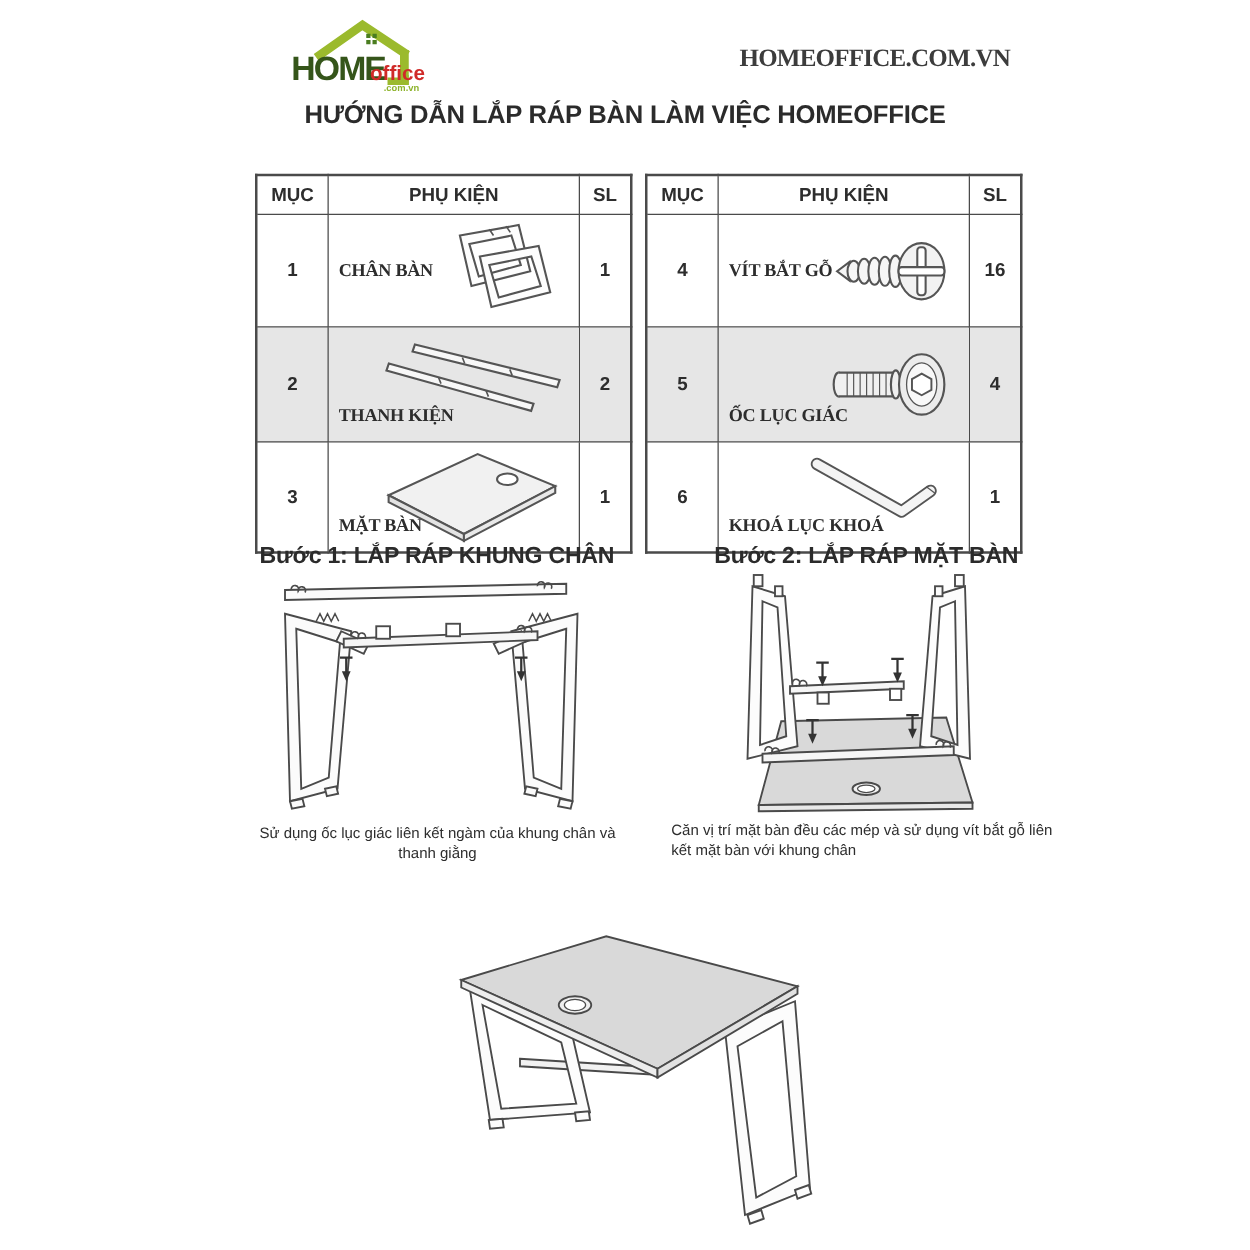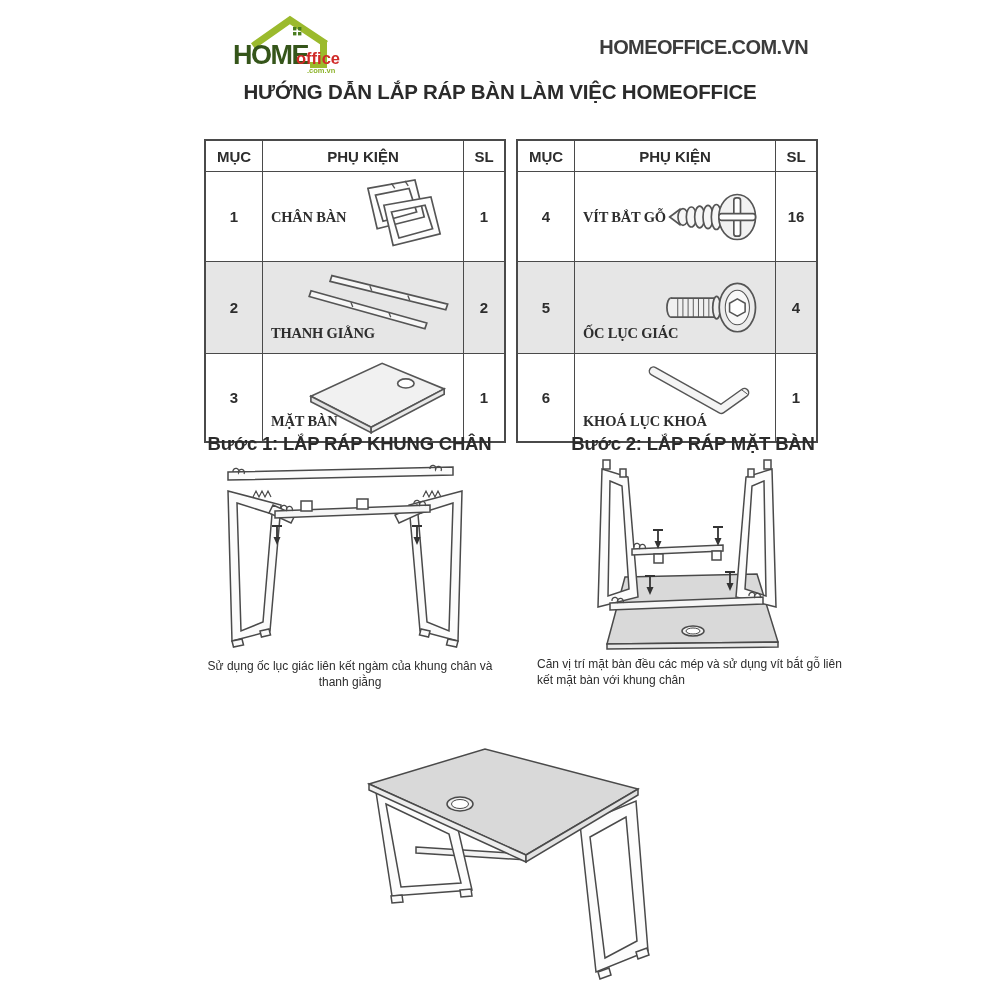--- a/index.html
+++ b/index.html
@@ -2,21 +2,21 @@
 <html><head>
 <meta charset="utf-8">
 <style>
   html,body{margin:0;padding:0;background:#ffffff;}
   .page{position:relative;width:1000px;height:1000px;background:#fff;overflow:hidden;
         font-family:"Liberation Sans","DejaVu Sans",sans-serif;color:#2d2d2d;}
   .abs{position:absolute;}
 
   
   .logo{left:206px;top:10px;width:130px;height:66px;margin-left:27px;}
-  .site{right:192px;top:36px;font-size:20px;font-weight:700;color:#3c3c3c;letter-spacing:-0.6px;}
+  .site{right:192px;top:36px;font-size:20px;font-weight:700;color:#3c3c3c;letter-spacing:-0.6px;font-family:Liberation Serif, serif;}
   .title{left:0;right:0;top:80px;text-align:center;font-size:20.5px;font-weight:700;color:#2b2b2b;letter-spacing:-0.2px;}
 
   
   .tables{left:204px;top:117px;display:flex;gap:10px;margin-top:22px;}
   table.parts{border-collapse:collapse;table-layout:fixed;width:296px;border:2px solid #4a4a4a;background:#fff;}
   table.parts th,table.parts td{border:1.5px solid #4a4a4a;padding:0;}
   table.parts th{height:30px;font-size:15px;font-weight:700;text-align:center;background:#fff;}
   .col-muc{width:56px;} .col-pk{width:200px;} .col-sl{width:40px;}
   tr.r1{height:90px;} tr.r2{height:92px;} tr.r3{height:88px;}
   tr.shaded td{background:#e6e6e6;}
@@ -89,21 +89,21 @@
                 <path d="M47,36 L103,26 L114,70 L58,84 Z M56,44 L96,36 L105,64 L65,75 Z"></path>
               </g>
               <path d="M56,10 l4,6 M72,7 l4,6" stroke="#555" stroke-width="1.6" fill="none"></path>
             </svg>
           </td>
           <td class="num">1</td>
         </tr>
         <tr class="r2 shaded label-low">
           <td class="num">2</td>
           <td class="pk">
-            <span class="pk-label">THANH GIẰNG</span>
+            <span class="pk-label">THANH KIỆN</span>
             <svg class="part" style="right:2px;top:6px;" width="168" height="74" viewBox="0 0 175 78">
               <g stroke="#555" stroke-width="1.8" fill="#f7f7f7">
                 <path d="M40,8 L162,38 L160,44 L38,14 Z"></path>
                 <path d="M18,24 L140,58 L138,64 L16,30 Z"></path>
               </g>
               <path d="M80,19 l2,5 M120,29 l2,5 M60,36 l2,5 M100,47 l2,5" stroke="#555" stroke-width="1.4" fill="none"></path>
             </svg>
           </td>
           <td class="num">2</td>
         </tr>

